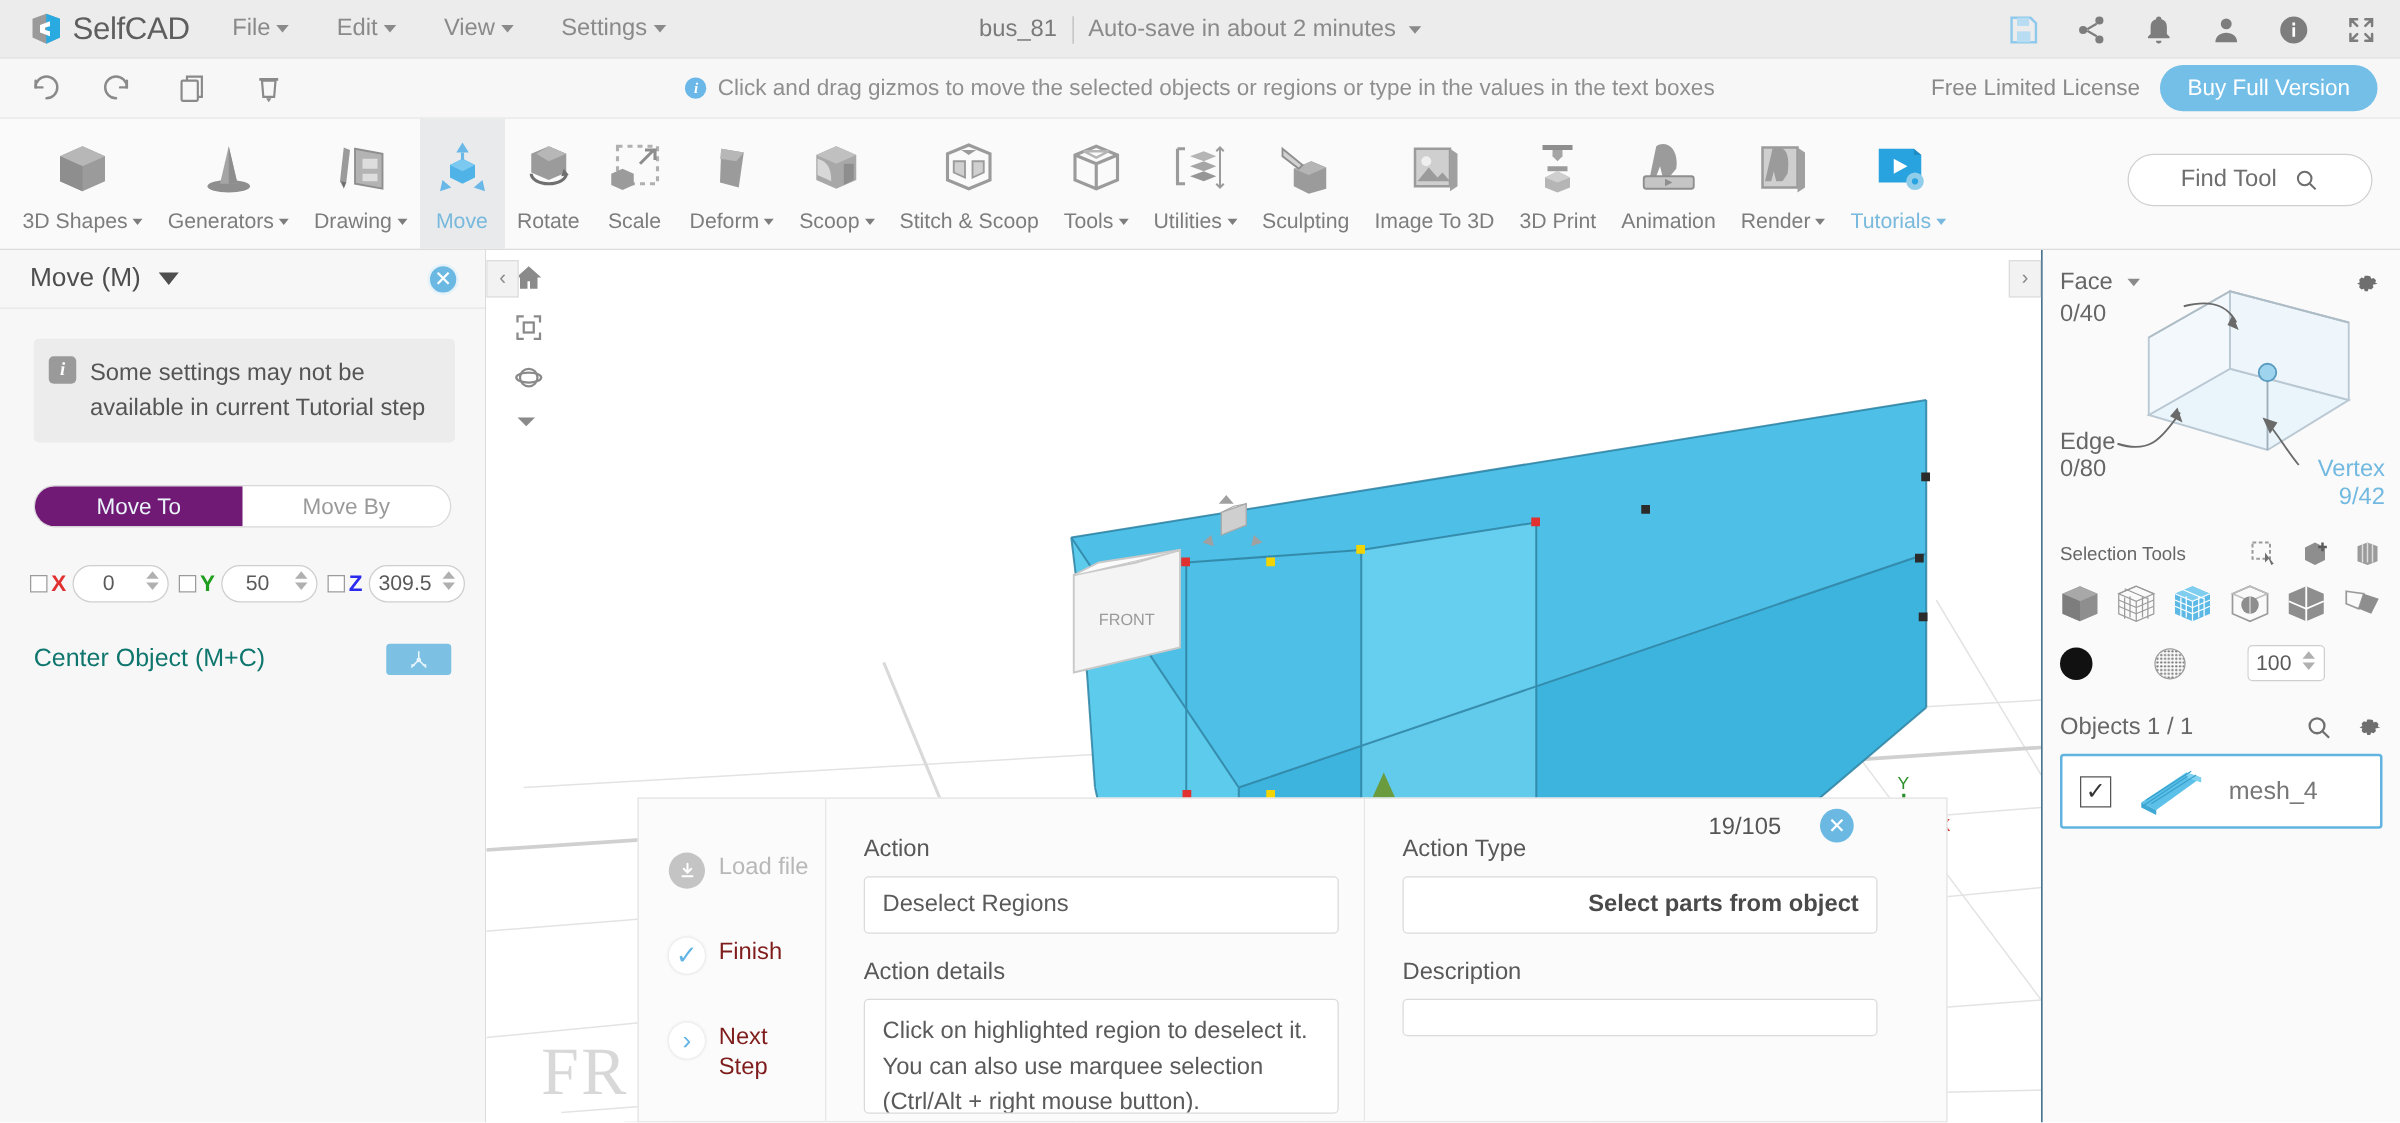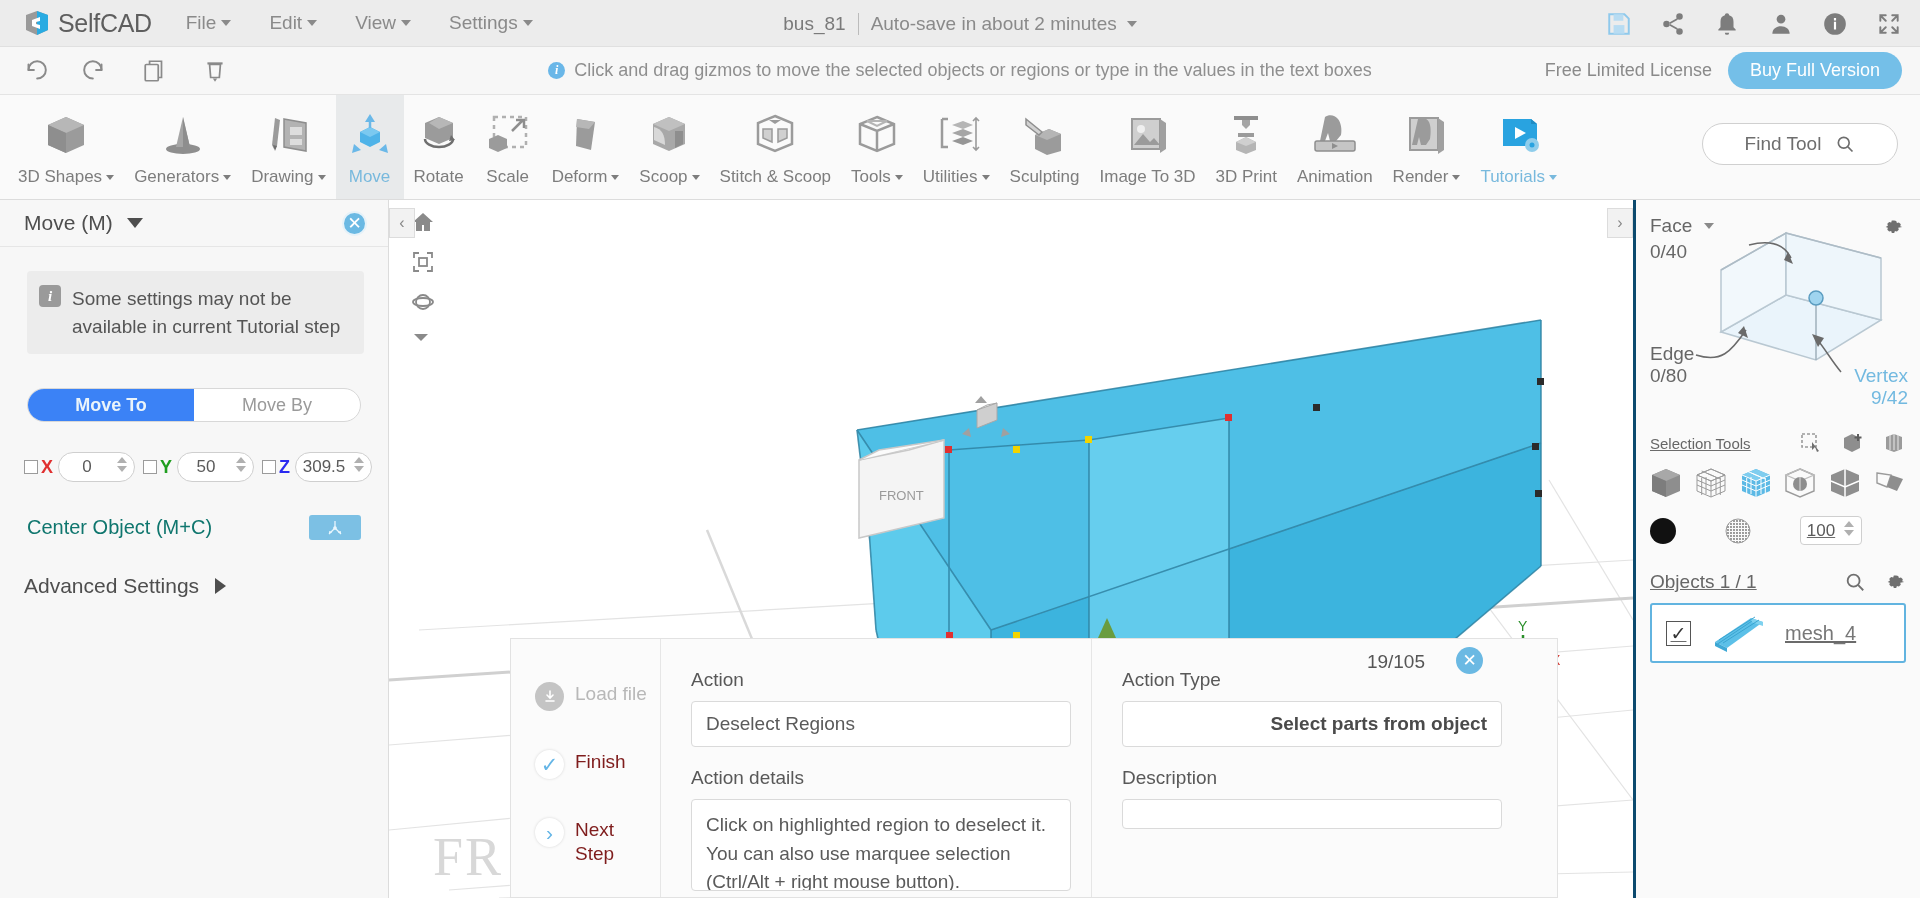--- a/index.html
+++ b/index.html
@@ -143,21 +143,21 @@
   }
   .notice-text { font-size: 19px; color: #555; line-height: 1.45; }
   .toggle-group {
     margin: 34px 27px 0 27px; height: 34px; display: flex;
     border: 1px solid #d8d8d8; border-radius: 18px; overflow: hidden; background: #fff;
   }
   .tg-btn {
     flex: 1; display: flex; align-items: center; justify-content: center;
     font-size: 18px; color: #9a9a9a; cursor: pointer;
   }
-  .tg-btn.on { background: #3b82f6; color: #eaf4fa; font-weight: bold; }
+  .tg-btn.on { background: #701a75; color: #eaf4fa; }
   .axis-row {
     margin: 30px 0 0 24px; display: flex; align-items: center; gap: 0;
   }
   .axis-item { display: flex; align-items: center; }
   .axis-cb {
     width: 14px; height: 14px; border: 1px solid #9b9b9b; background: #fff;
     cursor: pointer; margin-right: 3px;
   }
   .axis-lbl { font-size: 18px; font-weight: bold; margin-right: 5px; }
   .ax-x { color: #e03030; }
@@ -257,21 +257,21 @@
   .tut-close {
     position: absolute; right: 28px; top: 8px; width: 27px; height: 27px;
     border-radius: 50%; background: #6bb9e3; color: #fff; font-size: 17px;
     display: flex; align-items: center; justify-content: center; cursor: pointer;
     line-height: 1;
   }
 
   
   .rightpanel {
     position: absolute; top: 200px; left: 1633px; width: 287px; height: 698px;
-    background: #fafafa; border-left: 3px solid #0c4a6e; text-decoration: underline;
+    background: #fafafa; border-left: 1px solid #0c4a6e;
   }
   .rp-sel { position: relative; height: 232px; }
   .rp-gear { position: absolute; right: 16px; top: 16px; cursor: pointer; }
   .rp-face {
     position: absolute; left: 14px; top: 15px;
     display: flex; flex-direction: column; gap: 4px;
   }
   .rp-face-row { display: flex; align-items: center; gap: 12px; }
   .rp-lbl { font-size: 19px; color: #666; }
   .rp-count { font-size: 19px; color: #666; }
@@ -730,24 +730,20 @@
     <div class="center-row">
       <span class="center-lbl">Center Object (M+C)</span>
       <span class="center-btn">
         <svg width="20" height="18" viewBox="0 0 20 18" fill="none" stroke="#eaf6fd" stroke-width="1.3">
           <path d="M10 2v7M10 9l-6 6M10 9l6 6M4 13h3M13 13h3"></path>
             <circle cx="10" cy="9" r="1.2" fill="#eaf6fd"></circle>
         </svg>
       </span>
     </div>
 
-    <div class="adv-row">
-      <span class="adv-lbl">Advanced Settings</span>
-      <i class="caret-r"></i>
-    </div>
   </div>
 
   <div class="viewport">
     <svg width="1244" height="698" viewBox="0 0 1244 698">
       <defs>
         <linearGradient id="topF" x1="0" y1="0" x2="1" y2="1">
           <stop offset="0%" stop-color="#4fc0e6"></stop>
             <stop offset="100%" stop-color="#3fb6e0"></stop>
         </linearGradient>
       </defs>

